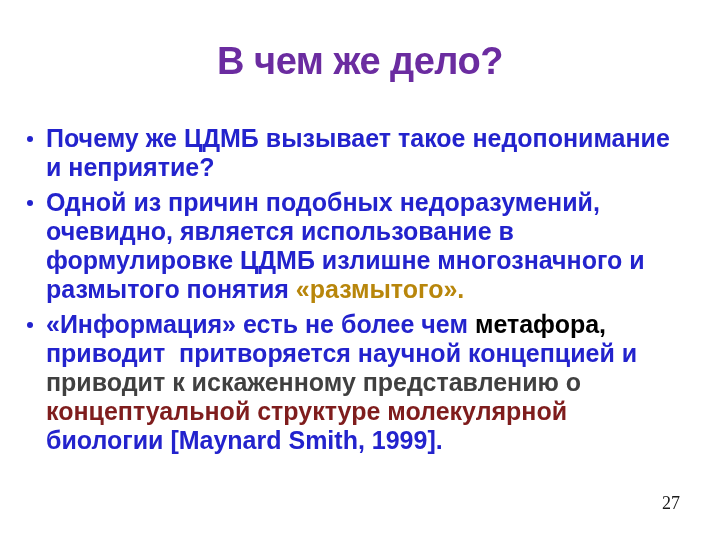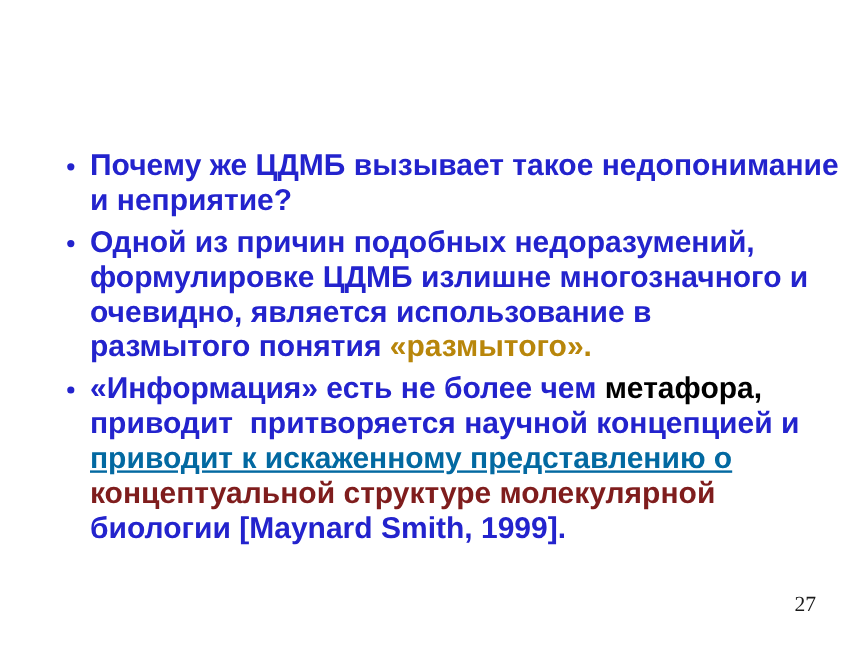--- a/index.html
+++ b/index.html
@@ -26,21 +26,21 @@
     width: 720px;
     margin: 0;
     text-align: center;
     font-size: 38px;
     line-height: 46px;
     font-weight: bold;
     letter-spacing: -0.5px;
   }
   .content {
     position: absolute;
-    left: 56px;
+    left: 27px;
     top: 124px;
     right: 28px;
   }
   .bullet-item {
     display: flex;
     align-items: flex-start;
     margin: 0 0 6px 0;
   }
   .bullet-marker {
     flex: 0 0 auto;
@@ -64,42 +64,43 @@
     bottom: 27px;
     font-family: "Liberation Serif", serif;
     font-size: 18px;
     line-height: 20px;
   }
 </style>
 </head>
 <body style="background: rgb(255, 255, 255);">
 
 <div class="slide">
+  <h1 class="title" style="color: rgb(107, 44, 160);">В чем же дело?</h1>
   <div class="content" id="bullets">
       <div class="bullet-item">
         <span class="bullet-marker" style="background: rgb(35, 35, 205);"></span>
         <div class="bullet-text">
           <div class="line"><span style="color: rgb(35, 35, 205);">Почему же ЦДМБ вызывает такое недопонимание</span></div>
           <div class="line"><span style="color: rgb(35, 35, 205);">и неприятие?</span></div>
         </div>
       </div>
       <div class="bullet-item">
         <span class="bullet-marker" style="background: rgb(35, 35, 205);"></span>
         <div class="bullet-text">
           <div class="line"><span style="color: rgb(35, 35, 205);">Одной из причин подобных недоразумений,</span></div>
+          <div class="line"><span style="color: rgb(35, 35, 205);">очевидно, является использование в</span></div>
           <div class="line"><span style="color: rgb(35, 35, 205);">формулировке ЦДМБ излишне многозначного и</span></div>
-          <div class="line"><span style="color: rgb(35, 35, 205);">очевидно, является использование в</span></div>
           <div class="line"><span style="color: rgb(35, 35, 205);">размытого понятия </span><span style="color: rgb(184, 134, 11);">«размытого».</span></div>
         </div>
       </div>
       <div class="bullet-item">
         <span class="bullet-marker" style="background: rgb(35, 35, 205);"></span>
         <div class="bullet-text">
           <div class="line"><span style="color: rgb(35, 35, 205);">«Информация» есть не более чем </span><span style="color: #000000;">метафора,</span></div>
           <div class="line"><span style="color: rgb(35, 35, 205);">приводит  притворяется научной концепцией и</span></div>
-          <div class="line"><span style="color: #0369a1; text-decoration: underline;">приводит к искаженному представлению о</span></div>
+          <div class="line"><span style="color: #404040;">приводит к искаженному представлению о</span></div>
           <div class="line"><span style="color: #7f1d1d;">концептуальной структуре молекулярной</span></div>
           <div class="line"><span style="color: rgb(35, 35, 205);">биологии [Maynard Smith, 1999].</span></div>
         </div>
       </div>
     </div>
   <div class="page-number" style="color: rgb(26, 26, 26); text-align: right;">27</div>
 </div>
 
 </body></html>

